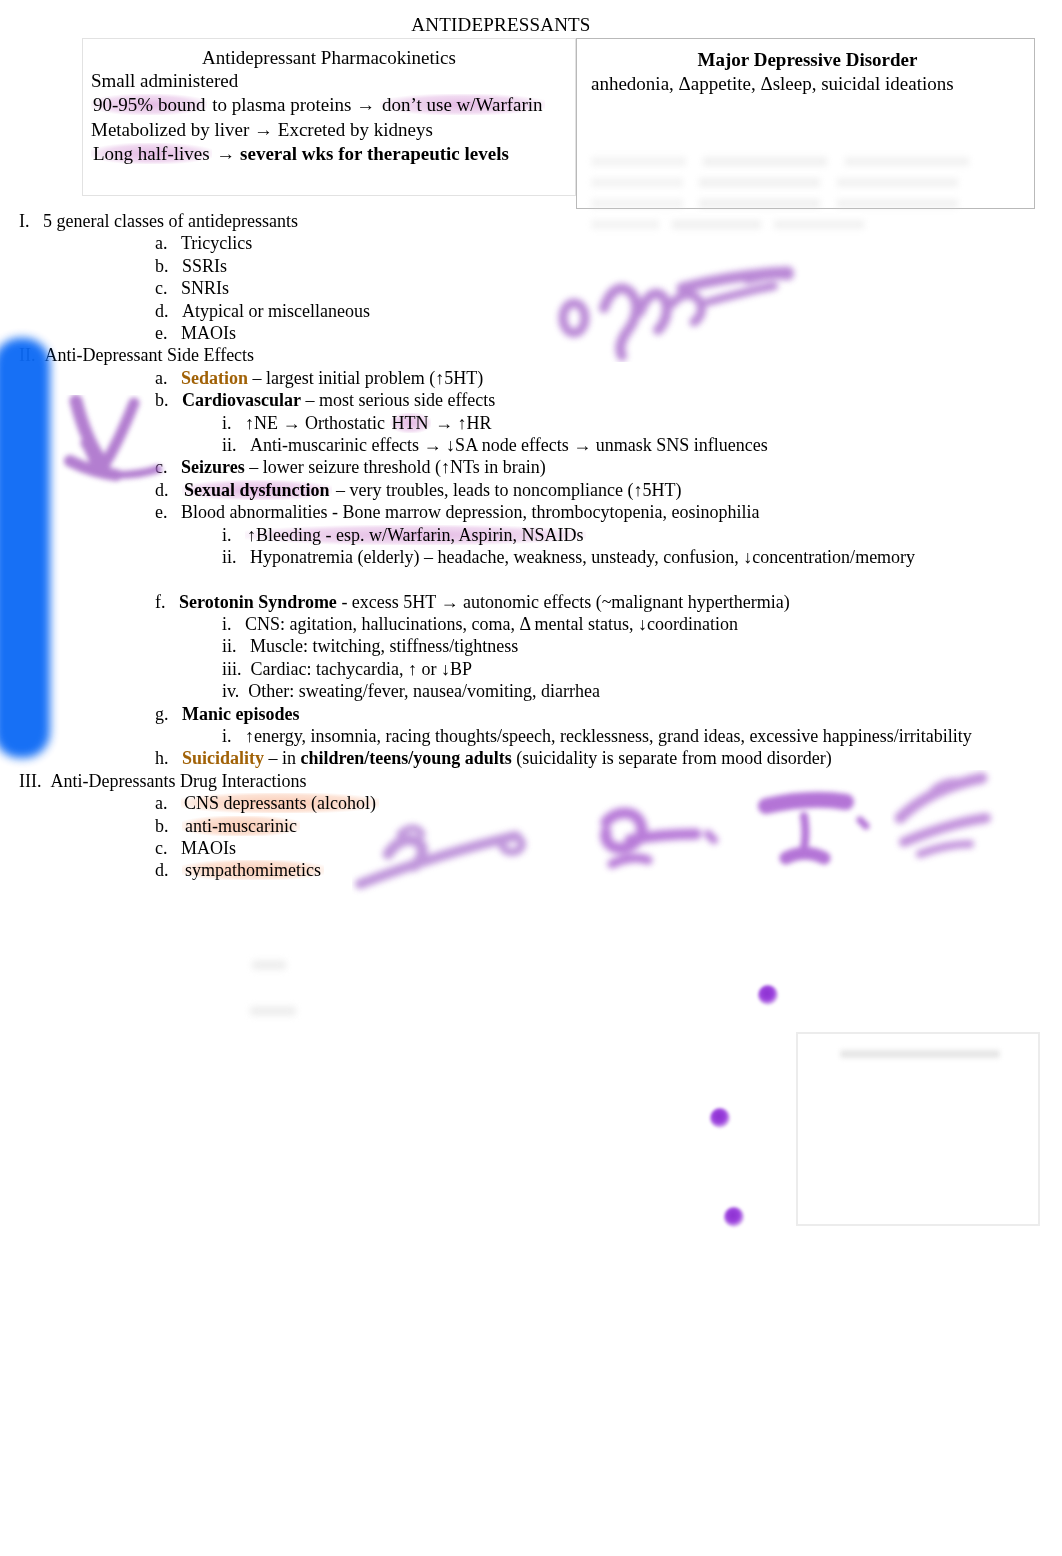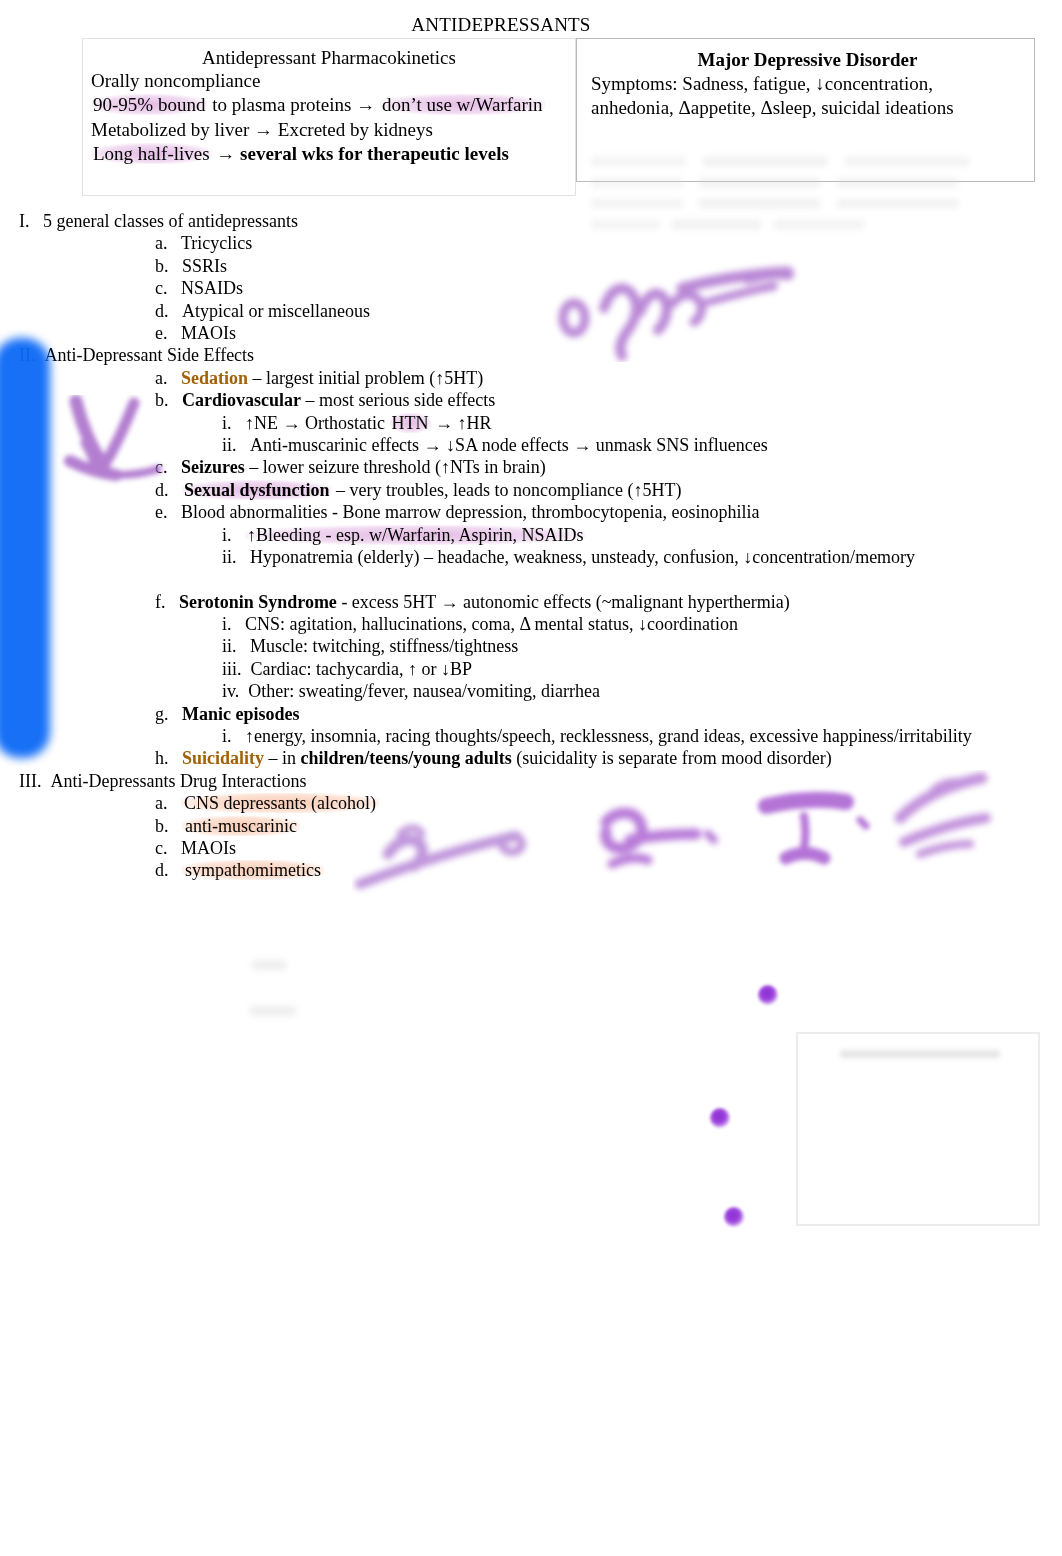--- a/index.html
+++ b/index.html
@@ -46,21 +46,21 @@
     width: 494px;
     height: 158px;
     padding: 7px 8px 0 8px;
     border-color: #e2e2e2;
     margin-left: 20px;
   }
   .box-right {
     left: 576px;
     top: 38px;
     width: 459px;
-    height: 144px;
+    height: 171px;
     padding: 9px 10px 0 14px;
     border-color: #b9b9b9;
   }
   .box-left .bx-head {
     text-align: center;
     font-size: 19px;
     line-height: 1.22;
   }
   .box-left .bx-line {
     font-size: 19px;
@@ -210,44 +210,43 @@
 </style>
 </head>
 <body>
 
 <div class="page">
 
   <div class="doc-title">ANTIDEPRESSANTS</div>
 
   <div class="box box-left">
     <div class="bx-head">Antidepressant Pharmacokinetics</div>
-    <div class="bx-line">Orally noncompliance</div>
+    <div class="bx-line">Small administered</div>
     <div class="bx-line"><span class="hl">90-95% bound</span><span> to plasma proteins → </span><span class="hl">don’t use w/Warfarin</span></div>
     <div class="bx-line">Metabolized by liver → Excreted by kidneys</div>
     <div class="bx-line"><span class="hl">Long half-lives</span><span> → </span><span class="bold">several wks for therapeutic levels</span></div>
   </div>
 
   <div class="box box-right">
     <div class="bx-head">Major Depressive Disorder</div>
-    <div class="bx-line">Symptoms: Sadness, fatigue, ↓concentration,</div>
     <div class="bx-line">anhedonia, Δappetite, Δsleep, suicidal ideations</div>
     <div class="redact-block">
       <div class="redact-line r2"></div>
       <div class="redact-line r3"></div>
       <div class="redact-line r3"></div>
       <div class="redact-line r4"></div>
     </div>
   </div>
 
   <div class="outline">
 
     <div class="ln lvl1"><span>I.</span>&nbsp;&nbsp;&nbsp;<span>5 general classes of antidepressants</span></div>
     <div class="ln lvl2"><span>a.</span>&nbsp;&nbsp;&nbsp;<span>Tricyclics</span></div>
     <div class="ln lvl2"><span>b.</span>&nbsp;&nbsp;&nbsp;<span>SSRIs</span></div>
-    <div class="ln lvl2"><span>c.</span>&nbsp;&nbsp;&nbsp;<span>NSAIDs</span></div>
+    <div class="ln lvl2"><span>c.</span>&nbsp;&nbsp;&nbsp;<span>SNRIs</span></div>
     <div class="ln lvl2"><span>d.</span>&nbsp;&nbsp;&nbsp;<span>Atypical or miscellaneous</span></div>
     <div class="ln lvl2"><span>e.</span>&nbsp;&nbsp;&nbsp;<span>MAOIs</span></div>
 
     <div class="ln lvl1"><span>II.</span>&nbsp;&nbsp;<span>Anti-Depressant Side Effects</span></div>
 
     <div class="ln lvl2"><span>a.</span>&nbsp;&nbsp;&nbsp;<span class="red">Sedation</span><span> – largest initial problem (↑5HT)</span></div>
 
     <div class="ln lvl2"><span>b.</span>&nbsp;&nbsp;&nbsp;<span class="bold">Cardiovascular</span><span> – most serious side effects</span></div>
     <div class="ln lvl3"><span>i.</span>&nbsp;&nbsp;&nbsp;<span>↑NE → Orthostatic </span><span class="hl">HTN</span><span> → ↑HR</span></div>
     <div class="ln lvl3"><span>ii.</span>&nbsp;&nbsp;&nbsp;<span>Anti-muscarinic effects → ↓SA node effects → unmask SNS influences</span></div>

